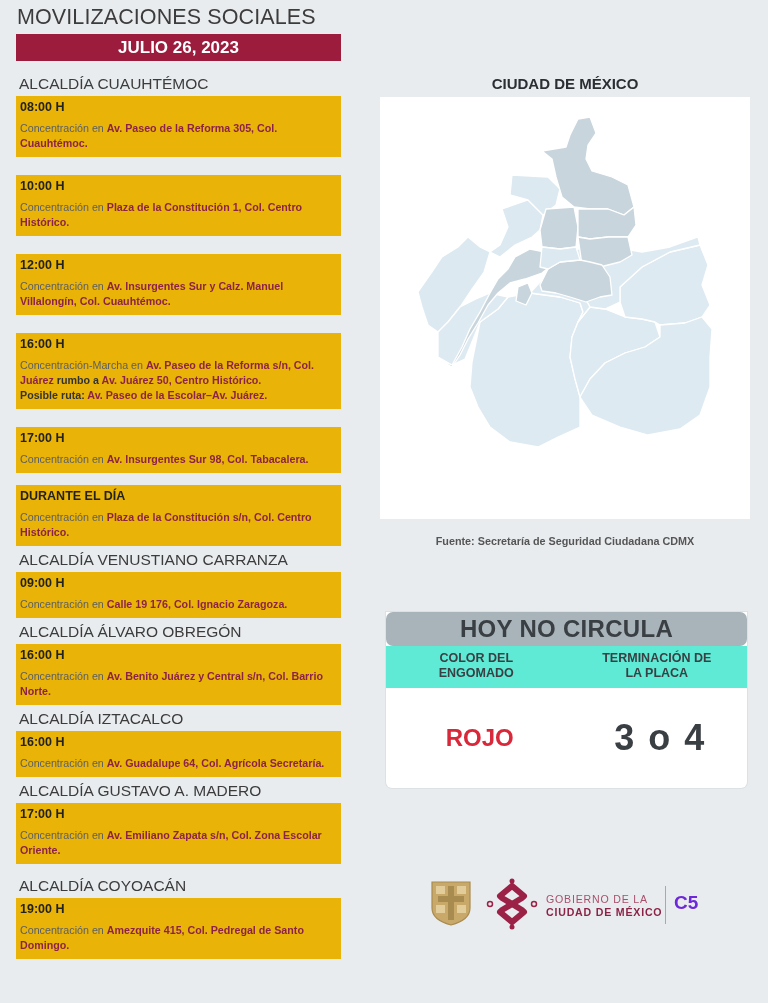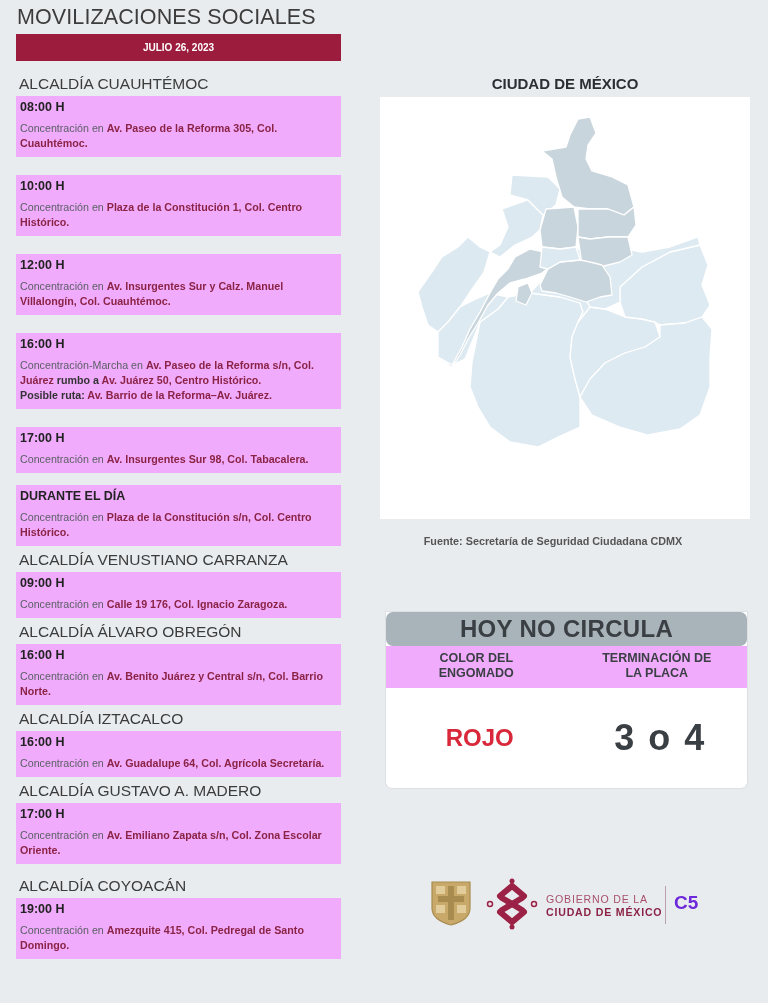--- a/index.html
+++ b/index.html
@@ -7,43 +7,43 @@
     width:768px; height:1003px; position:relative; overflow:hidden;
     background:#e9ecef;
     font-family:"Liberation Sans", sans-serif;
   }
   .title {
     position:absolute; left:17px; top:5px; font-size:21.5px; color:#3c3c3c;
     letter-spacing:0.1px; white-space:nowrap;
   }
   .date-bar {
     position:absolute; left:16px; top:34px; width:325px; height:27px;
-    background:#9b1c3c; color:#fff; font-weight:bold; font-size:10px;
+    background:#9b1c3c; color:#fff; font-weight:bold; font-size:17px;
     display:flex; align-items:center; justify-content:center;
   }
   .left { position:absolute; left:16px; top:72px; width:325px; }
   .section { font-size:15.5px; color:#3c3c3c; padding-left:3px; height:24px; line-height:24px; white-space:nowrap; }
   .card {
-    background:#f0abfc; padding:3px 6px 6px 4px; margin-bottom:18px;
+    background:#eab308; padding:3px 6px 6px 4px; margin-bottom:18px;
   }
   .card.tight { margin-bottom:2px; }
   .card .time { font-size:12.5px; font-weight:bold; color:#222; line-height:17px; margin-bottom:5px; }
   .card .desc { font-size:10.7px; line-height:15px; color:#555; font-weight:bold; }
   .card .desc .n { color:#5a5f64; font-weight:normal; }
   .card .desc .h { color:#8b2346; font-weight:bold; }
   .card .desc .k { color:#333; font-weight:bold; }
 
   .map-title { position:absolute; left:380px; width:370px; top:75px; text-align:center; font-weight:bold; font-size:15px; color:#2b2f33; }
   .map-panel { position:absolute; left:380px; top:97px; width:370px; height:422px; background:#fff; }
   .map-panel svg { position:absolute; left:0; top:0; }
-  .source { position:absolute; left:368px; width:370px; top:535px; text-align:center; font-size:10.8px; font-weight:bold; color:#555; }
+  .source { position:absolute; left:380px; width:370px; top:535px; text-align:center; font-size:10.8px; font-weight:bold; color:#555; }
 
   .hnc { position:absolute; left:386px; top:612px; width:361px; height:176px; background:#fff; border-radius:0 0 6px 6px; box-shadow:0 0 0 1px #dde1e4; overflow:hidden; }
   .hnc-head { height:34px; background:#a8b4ba; color:#3a3f44; font-weight:bold; font-size:24px; display:flex; align-items:center; justify-content:center; letter-spacing:0.3px;border-radius:7px; }
-  .hnc-sub { height:42px; background:#f0abfc; display:flex; }
+  .hnc-sub { height:42px; background:#5eead4; display:flex; }
   .hnc-sub div { flex:1; text-align:center; font-weight:bold; font-size:12.5px; color:#3a3f44; line-height:15px; padding-top:5px; }
   .hnc-body { display:flex; height:100px; align-items:center; }
   .hnc-body div { flex:1; text-align:center; font-weight:bold;margin-left:7px; }
   .rojo { color:#d8283a; font-size:24px; padding-left:0; }
   .num { color:#3a3f44; font-size:36px; letter-spacing:2px; }
 
   .footer { position:absolute; left:428px; top:878px; height:52px; width:290px; }
   .shield { position:absolute; left:2px; top:2px; width:42px; height:46px; }
   .emblem { position:absolute; left:58px; top:0; width:52px; height:52px; }
   .gov { position:absolute; left:118px; top:15px; font-size:10.6px; line-height:13px; letter-spacing:0.8px; color:#8b2346; }
@@ -69,21 +69,21 @@
     <div class="card">
       <div class="time">10:00 H</div>
       <div class="desc"><span class="n">Concentración en </span><span class="h">Plaza de la Constitución 1, Col. Centro Histórico.</span></div>
     </div>
     <div class="card">
       <div class="time">12:00 H</div>
       <div class="desc"><span class="n">Concentración en </span><span class="h">Av. Insurgentes Sur y Calz. Manuel Villalongín, Col. Cuauhtémoc.</span></div>
     </div>
     <div class="card">
       <div class="time">16:00 H</div>
-      <div class="desc"><span class="n">Concentración-Marcha en </span><span class="h">Av. Paseo de la Reforma s/n, Col. Juárez</span><span class="k"> rumbo a </span><span class="h">Av. Juárez 50, Centro Histórico.</span><br><span class="k">Posible ruta: </span><span class="h">Av. Barrio de la Reforma–Av. Juárez.</span></div>
+      <div class="desc"><span class="n">Concentración-Marcha en </span><span class="h">Av. Paseo de la Reforma s/n, Col. Juárez</span><span class="k"> rumbo a </span><span class="h">Av. Juárez 50, Centro Histórico.</span><br><span class="k">Posible ruta: </span><span class="h">Av. Paseo de la Escolar–Av. Juárez.</span></div>
     </div>
     <div class="card" style="margin-bottom: 12px;">
       <div class="time">17:00 H</div>
       <div class="desc"><span class="n">Concentración en </span><span class="h">Av. Insurgentes Sur 98, Col. Tabacalera.</span></div>
     </div>
     <div class="card tight">
       <div class="time">DURANTE EL DÍA</div>
       <div class="desc"><span class="n">Concentración en </span><span class="h">Plaza de la Constitución s/n, Col. Centro Histórico.</span></div>
     </div>
     <div class="section" style="margin-top: 0px;">ALCALDÍA VENUSTIANO CARRANZA</div>

